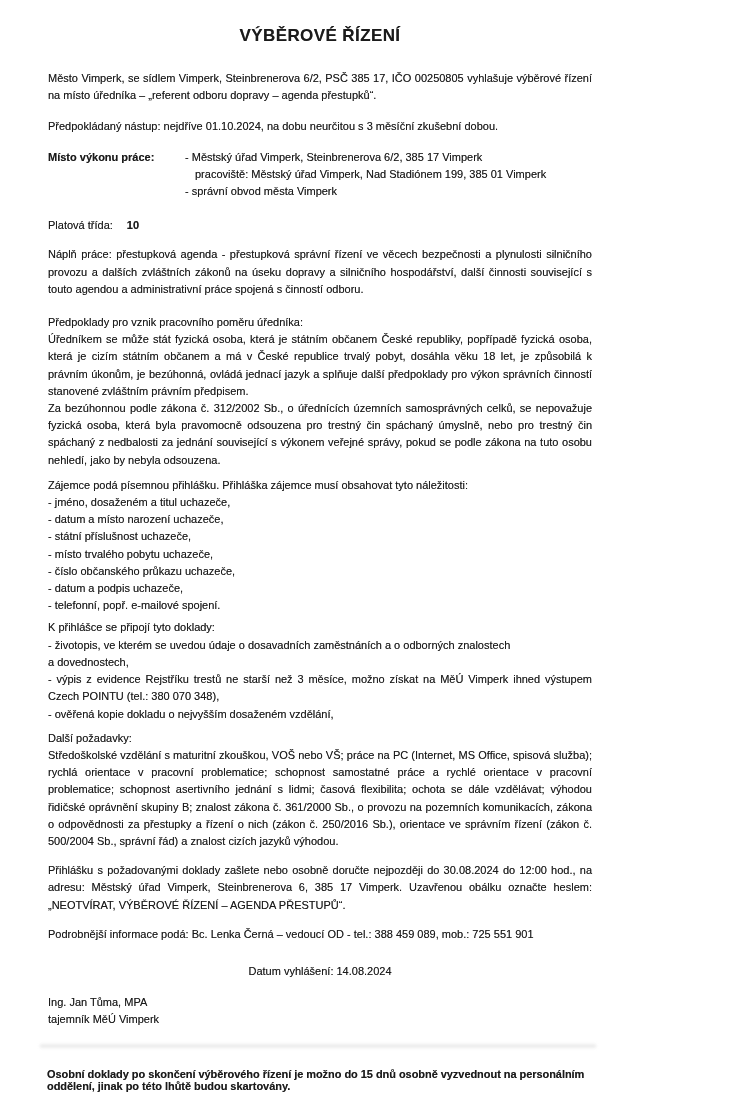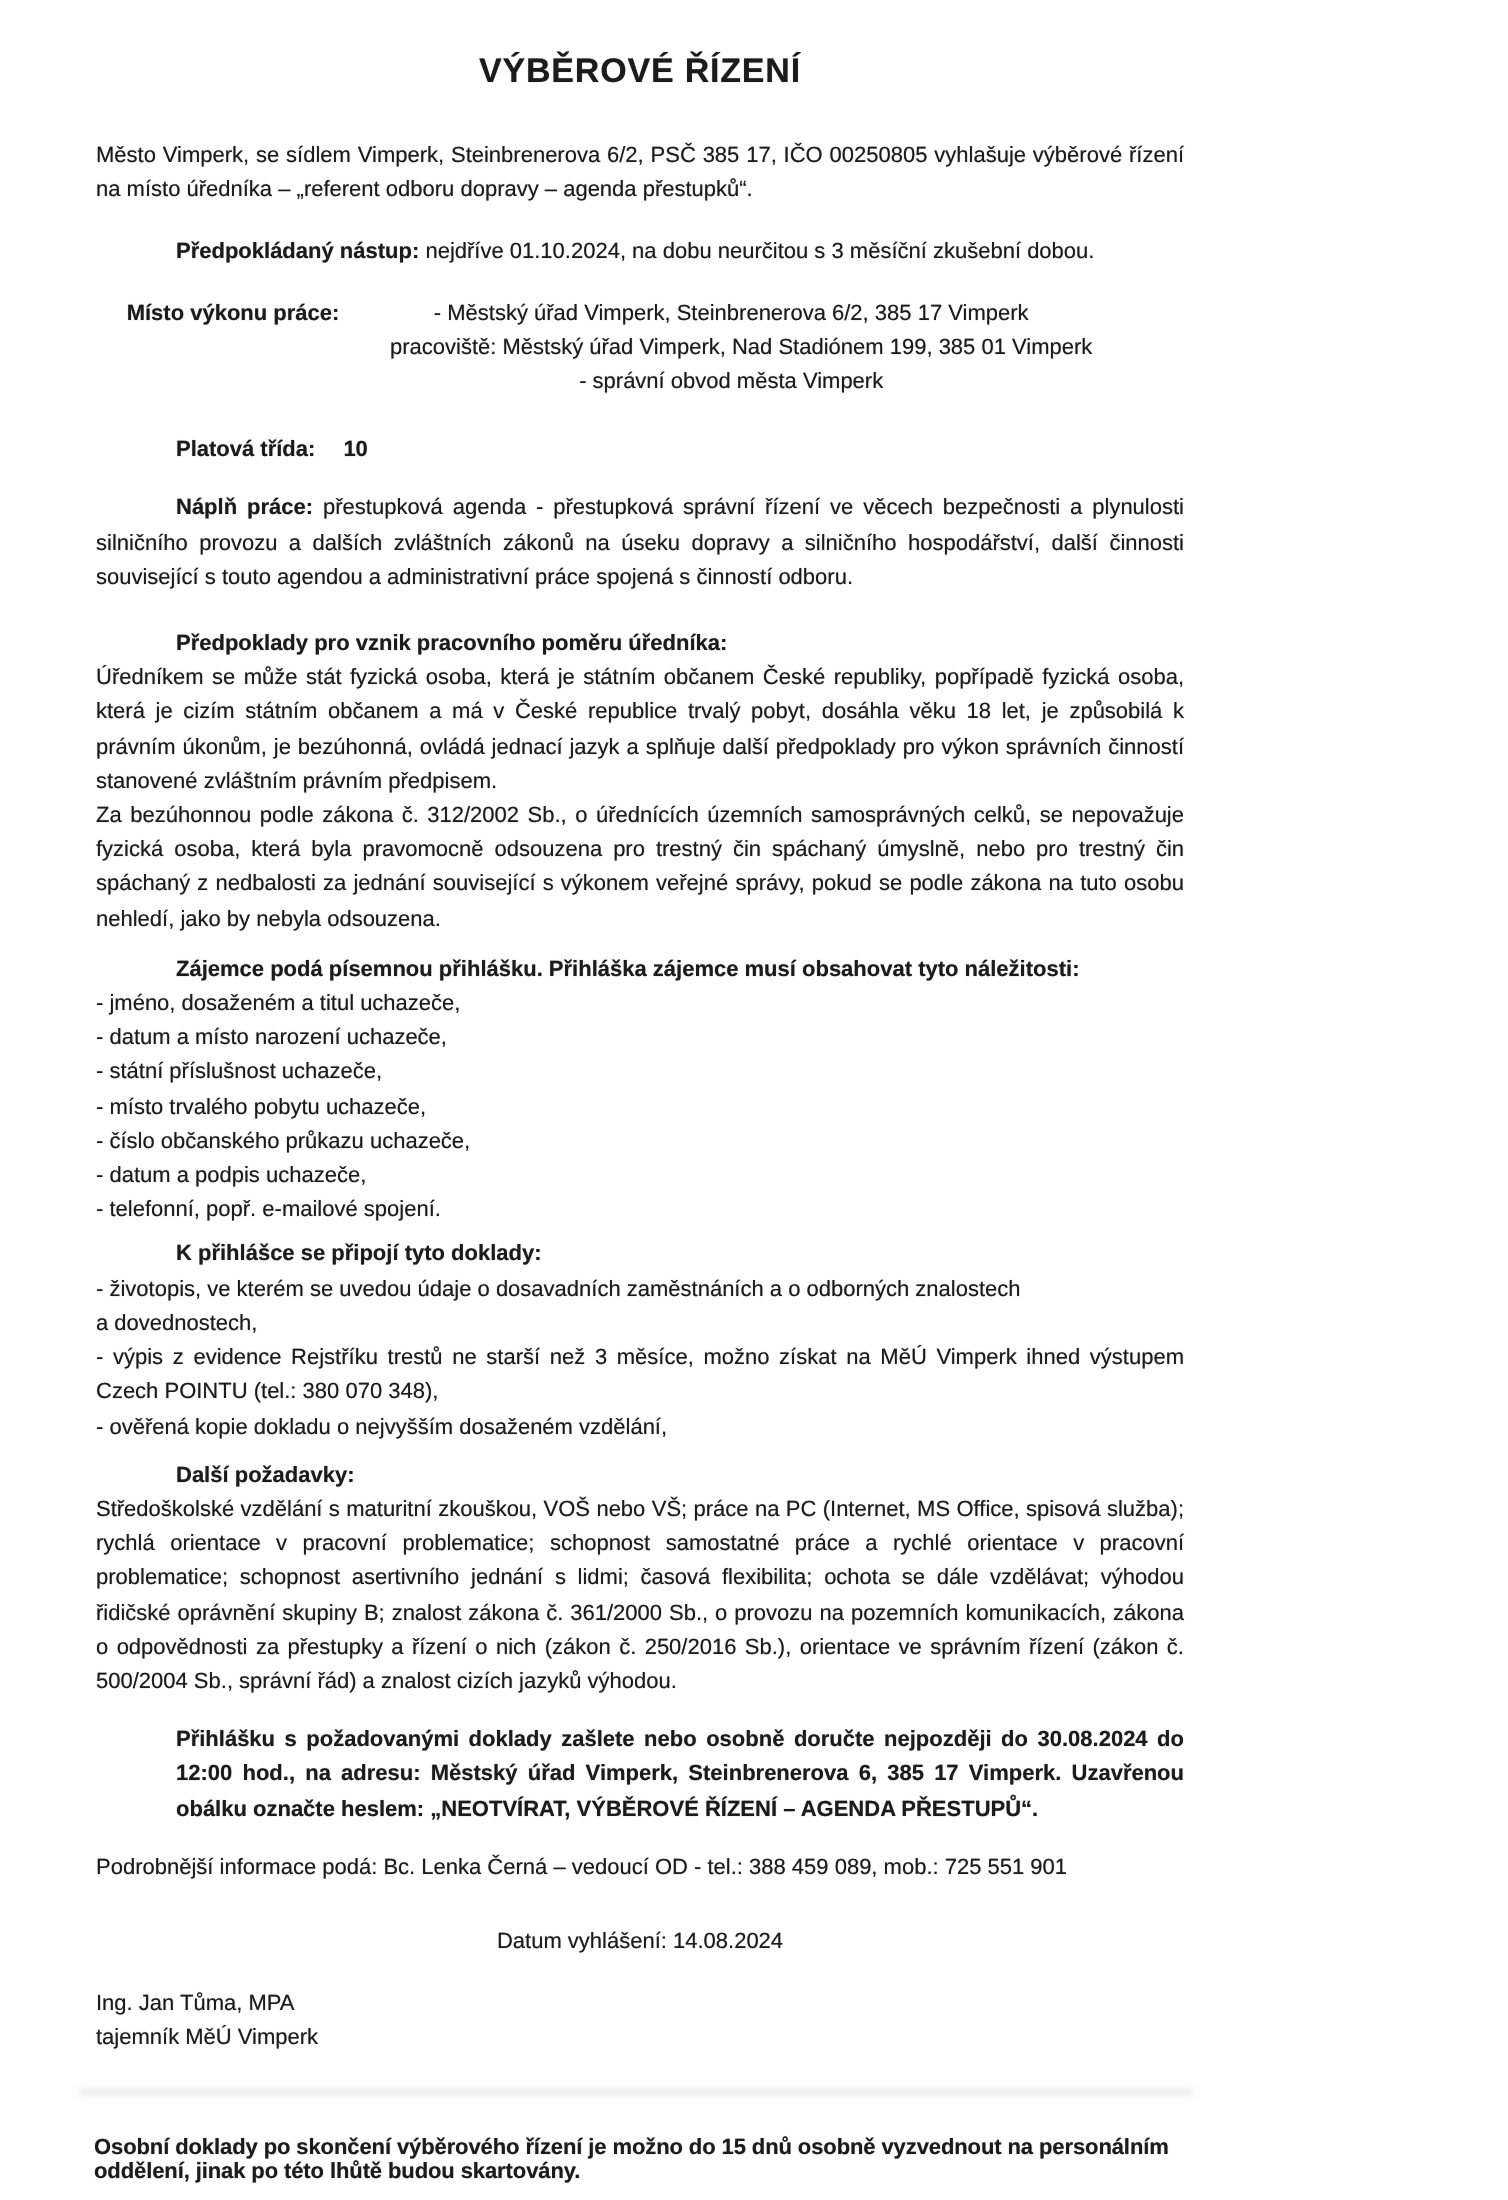--- a/index.html
+++ b/index.html
@@ -24,23 +24,23 @@
     line-height: 20px;
     letter-spacing: 0.4px;
     margin: 0 0 24px 0;
   }
   .p {
     font-size: 11px;
     line-height: 17.2px;
     margin: 0;
   }
   .just { text-align: justify; }
-  .b { font-weight: bold; margin-left: 40px; }
+  .b { font-weight: normal; }
   .mt14 { margin-top: 14px; }
-  .mt13 { margin-top: 13px; text-align: center; }
+  .mt13 { margin-top: 13px; }
   .mt17 { margin-top: 17px; }
   .mt12 { margin-top: 12px; }
   .mt16 { margin-top: 16px; }
   .mt8  { margin-top: 8px; }
   .mt5  { margin-top: 5px; }
   .mt7  { margin-top: 7px; }
   .mt20 { margin-top: 20px; }
   .row { display: flex; }
   .row .label { width: 137px; flex: 0 0 137px; font-weight: bold; }
   .misto-line2 { padding-left: 10px; }

